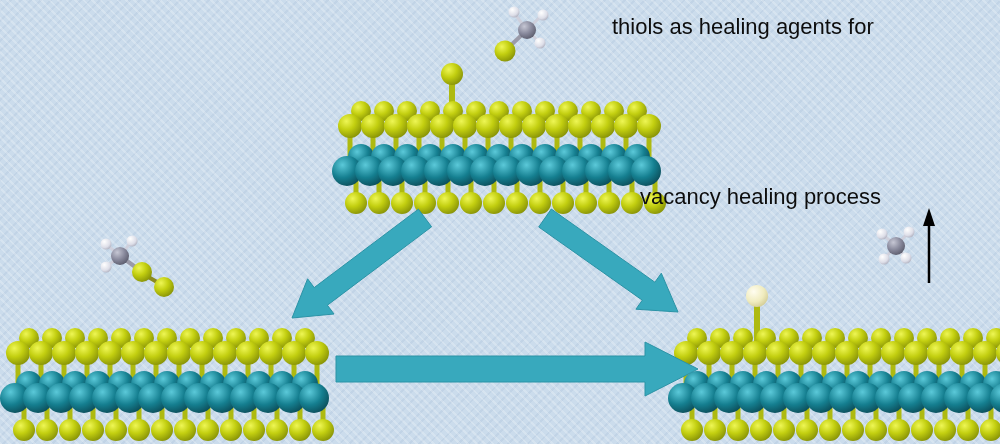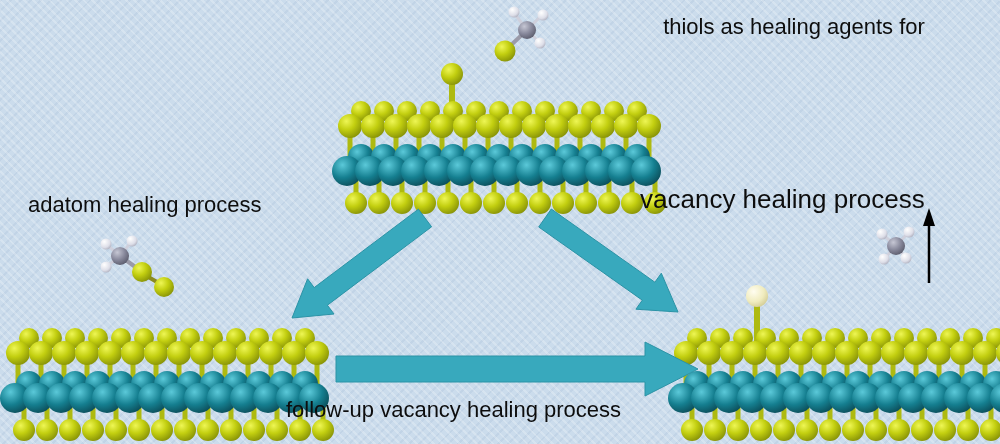--- a/index.html
+++ b/index.html
@@ -7,24 +7,24 @@
     position:relative;width:1000px;height:444px;overflow:hidden;
     background-color:#cbdcec;
     background-image:
       repeating-linear-gradient(45deg, rgba(255,255,255,.22) 0 2px, rgba(255,255,255,0) 2px 6px),
       repeating-linear-gradient(135deg, rgba(150,175,205,.18) 0 2px, rgba(255,255,255,0) 2px 7px);
     font-family:"Liberation Sans", sans-serif;
     color:#0d0d0d;
   }
   .scene{position:absolute;left:0;top:0;width:1000px;height:444px;}
   .txt{position:absolute;white-space:nowrap;}
-  .title{left:612px;top:12px;width:364px;text-align:center;font-size:22px;line-height:30px;}
+  .title{left:612px;top:12px;width:364px;text-align:left;font-size:22px;line-height:30px;}
   .title sub{font-size:70%;}
   .label-adatom{left:28px;top:192px;font-size:22px;}
-  .label-vacancy{left:640px;top:184px;font-size:26px;}
+  .label-vacancy{left:640px;top:184px;font-size:22px;}
   .label-followup{left:286px;top:397px;font-size:22px;}
 </style>
 </head>
 <body>
 
 <div class="canvas">
 
   <svg class="scene" width="1000" height="444" viewBox="0 0 1000 444" xmlns="http://www.w3.org/2000/svg">
     <defs>
       <radialGradient id="gradS" cx="0.35" cy="0.3" r="0.8">
@@ -417,17 +417,15 @@
       <polygon stroke="#2b93a6" stroke-width="1" points="551.3,209 654.9,282.2 661.3,273.2 678,312 635.9,309.2 642.3,300.2 538.7,227" fill="#38a9bd"></polygon>
     </g>
     <g>
       <polygon stroke="#2b93a6" stroke-width="1" points="336,356 645,356 645,342 698,369 645,396 645,382 336,382" fill="#38a9bd"></polygon>
     </g>
   </svg>
 
   <div class="txt title">
     <div>thiols as healing agents for</div>
   </div>
-  <div class="txt label-adatom">adatom healing process</div>
   <div class="txt label-vacancy">vacancy healing process</div>
-  <div class="txt label-followup">follow-up vacancy healing process</div>
 
 </div>
 
 </body></html>

